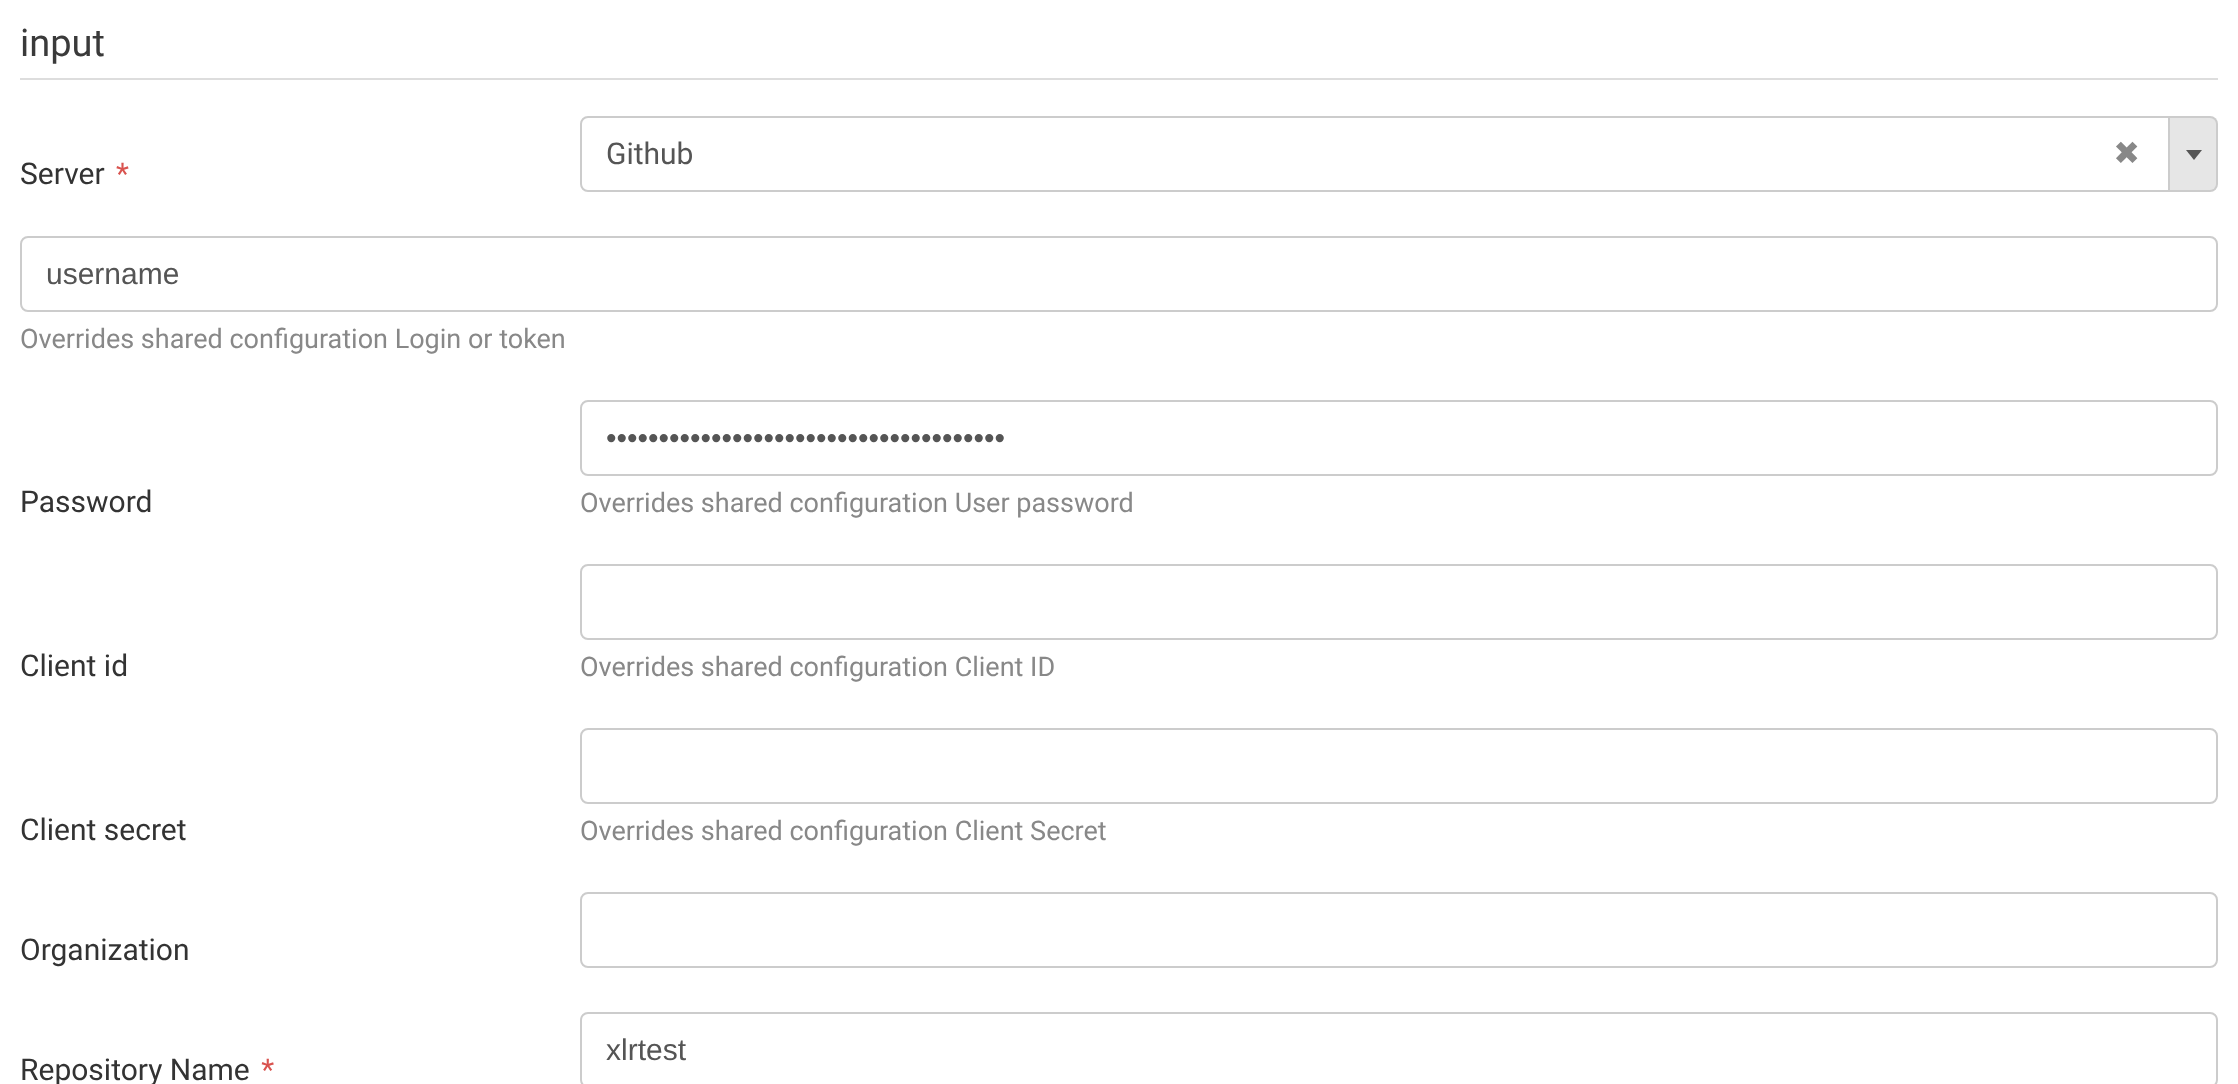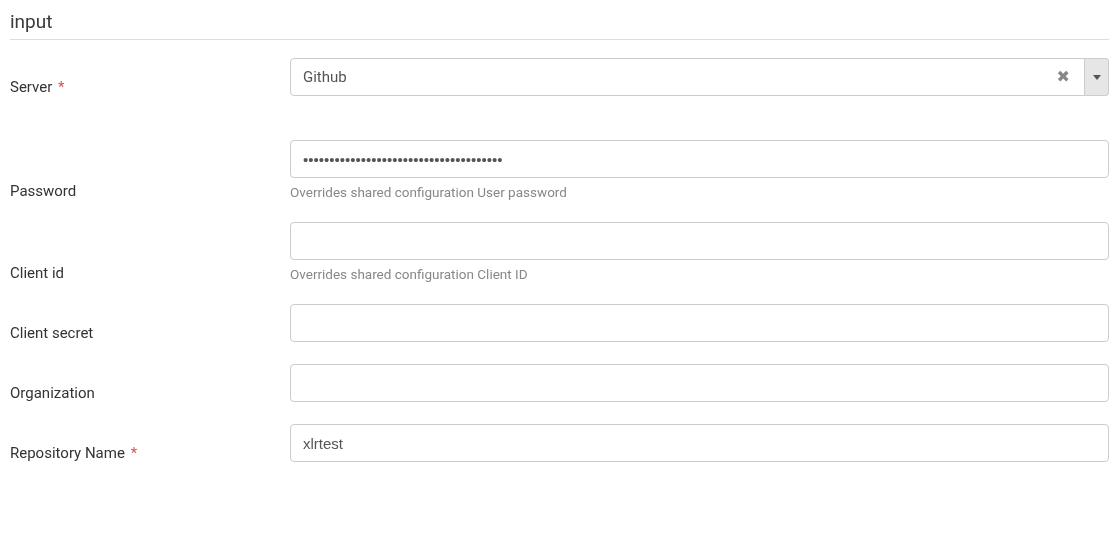--- a/index.html
+++ b/index.html
@@ -120,20 +120,24 @@
         <span class="clear-btn">✖</span>
       </div>
       <div class="dropdown-btn">
         <span class="caret"></span>
       </div>
     </div>
   </div>
 </div>
 
 <div class="form-row">
+  <div class="form-control-wrap">
+    <input type="text" class="text-input" value="username" style="">
+    <div class="help-text">Overrides shared configuration Login or token</div>
+  </div>
 </div>
 
 <div class="form-row">
   <div class="form-label">
     <span>Password</span>
   </div>
   <div class="form-control-wrap">
     <input type="text" class="text-input" value="••••••••••••••••••••••••••••••••••••••" style="">
     <div class="help-text">Overrides shared configuration User password</div>
   </div>
@@ -148,20 +152,21 @@
     <div class="help-text">Overrides shared configuration Client ID</div>
   </div>
 </div>
 
 <div class="form-row">
   <div class="form-label">
     <span>Client secret</span>
   </div>
   <div class="form-control-wrap">
     <input type="text" class="text-input" value="" style="">
+    <div class="help-text">Overrides shared configuration Client Secret</div>
   </div>
 </div>
 
 <div class="form-row">
   <div class="form-label">
     <span>Organization</span>
   </div>
   <div class="form-control-wrap">
     <input type="text" class="text-input" value="" style="">
   </div>

